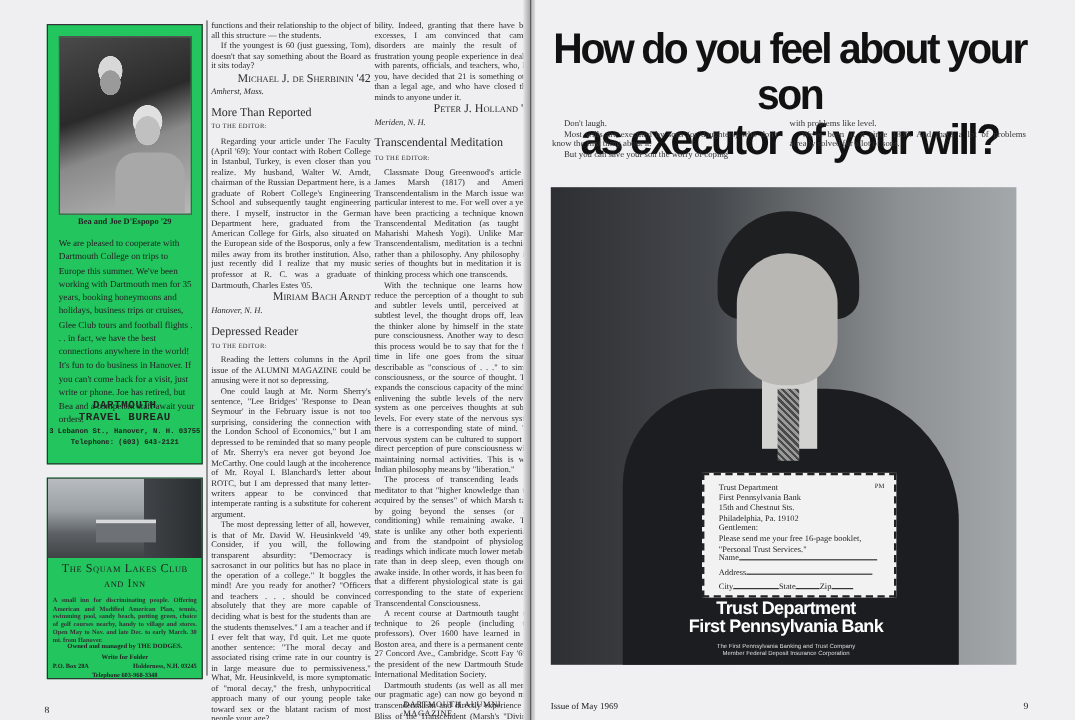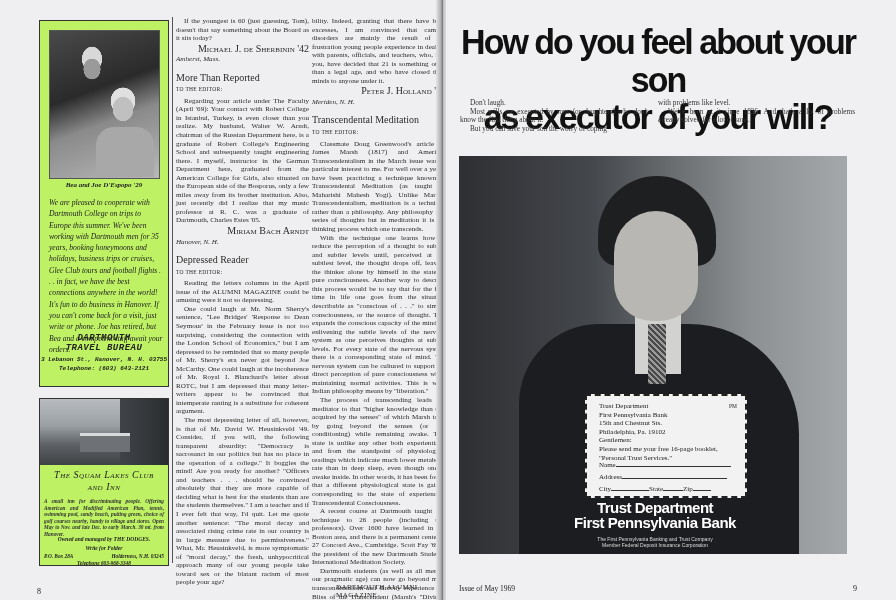--- a/index.html
+++ b/index.html
@@ -3,21 +3,21 @@
 <meta charset="utf-8">
 <style>
   html, body { margin:0; padding:0; }
   body { width:896px; height:600px; overflow:hidden; background:#d9d9db; font-family:"Liberation Serif", serif; color:#222; position:relative; }
   .page { position:absolute; top:0; height:600px; background:#efeff1; }
   .page-left { left:0; width:443px; }
   .page-right { left:446px; width:450px; background:#f0f0f2; }
   .gutter { position:absolute; left:436px; top:0; width:12px; height:600px; background:linear-gradient(90deg,#e6e6e8,#a9a9ab 45%,#555 50%,#bdbdbf 60%,#f2f2f4); }
 
   
-  .ad-box { position:absolute; border:1.5px solid #333; background:#bef264;font-style:italic; }
+  .ad-box { position:absolute; border:1.5px solid #333; background:#22c55e; }
   .travel { left:39px; top:20px; width:128px; height:365px; }
   .photo1 { position:absolute; left:9px; top:9px; width:109px; height:147px; background:
       radial-gradient(ellipse 14px 17px at 42px 38px, #9a9a9a 60%, transparent 62%),
       radial-gradient(ellipse 18px 22px at 42px 28px, #d8d8d8 55%, transparent 57%),
       radial-gradient(ellipse 17px 20px at 73px 78px, #c0c0c0 60%, transparent 62%),
       radial-gradient(ellipse 22px 24px at 73px 70px, #e0e0e0 55%, transparent 57%),
       linear-gradient(160deg, #4a4a4a 0%, #2a2a2a 40%, #8a8a8a 60%, #b8b8b8 100%);
       border:1px solid #555; }
   .photo1 .coat { position:absolute; left:46px; top:96px; width:58px; height:50px; background:#a8a8a8; border-radius:18px 18px 0 0; }
   .caption { position:absolute; left:0; width:128px; top:160px; text-align:center; font-size:7px; font-weight:bold; }
@@ -113,20 +113,21 @@
     <div class="squam-owned">Owned and managed by THE DODGES.</div>
     <div class="squam-write">Write for Folder</div>
     <div class="squam-box">P.O. Box 28A</div>
     <div class="squam-town">Holderness, N.H. 03245</div>
     <div class="squam-tel">Telephone 603-968-3348</div>
   </div>
 
   <div class="col-rule"></div>
 
   <div class="col col1">
+    <p class="noind">functions and their relationship to the object of all this structure — the students.</p>
     <p>If the youngest is 60 (just guessing, Tom), doesn't that say something about the Board as it sits today?</p>
     <div class="sig">Michael J. de Sherbinin '42</div>
     <div class="place">Amherst, Mass.</div>
     <div class="head">More Than Reported</div>
     <div class="toed">TO THE EDITOR:</div>
     <p>Regarding your article under The Faculty (April '69): Your contact with Robert College in Istanbul, Turkey, is even closer than you realize. My husband, Walter W. Arndt, chairman of the Russian Department here, is a graduate of Robert College's Engineering School and subsequently taught engineering there. I myself, instructor in the German Department here, graduated from the American College for Girls, also situated on the European side of the Bosporus, only a few miles away from its brother institution. Also, just recently did I realize that my music professor at R. C. was a graduate of Dartmouth, Charles Estes '05.</p>
     <div class="sig">Miriam Bach Arndt</div>
     <div class="place">Hanover, N. H.</div>
     <div class="head">Depressed Reader</div>
     <div class="toed">TO THE EDITOR:</div>

